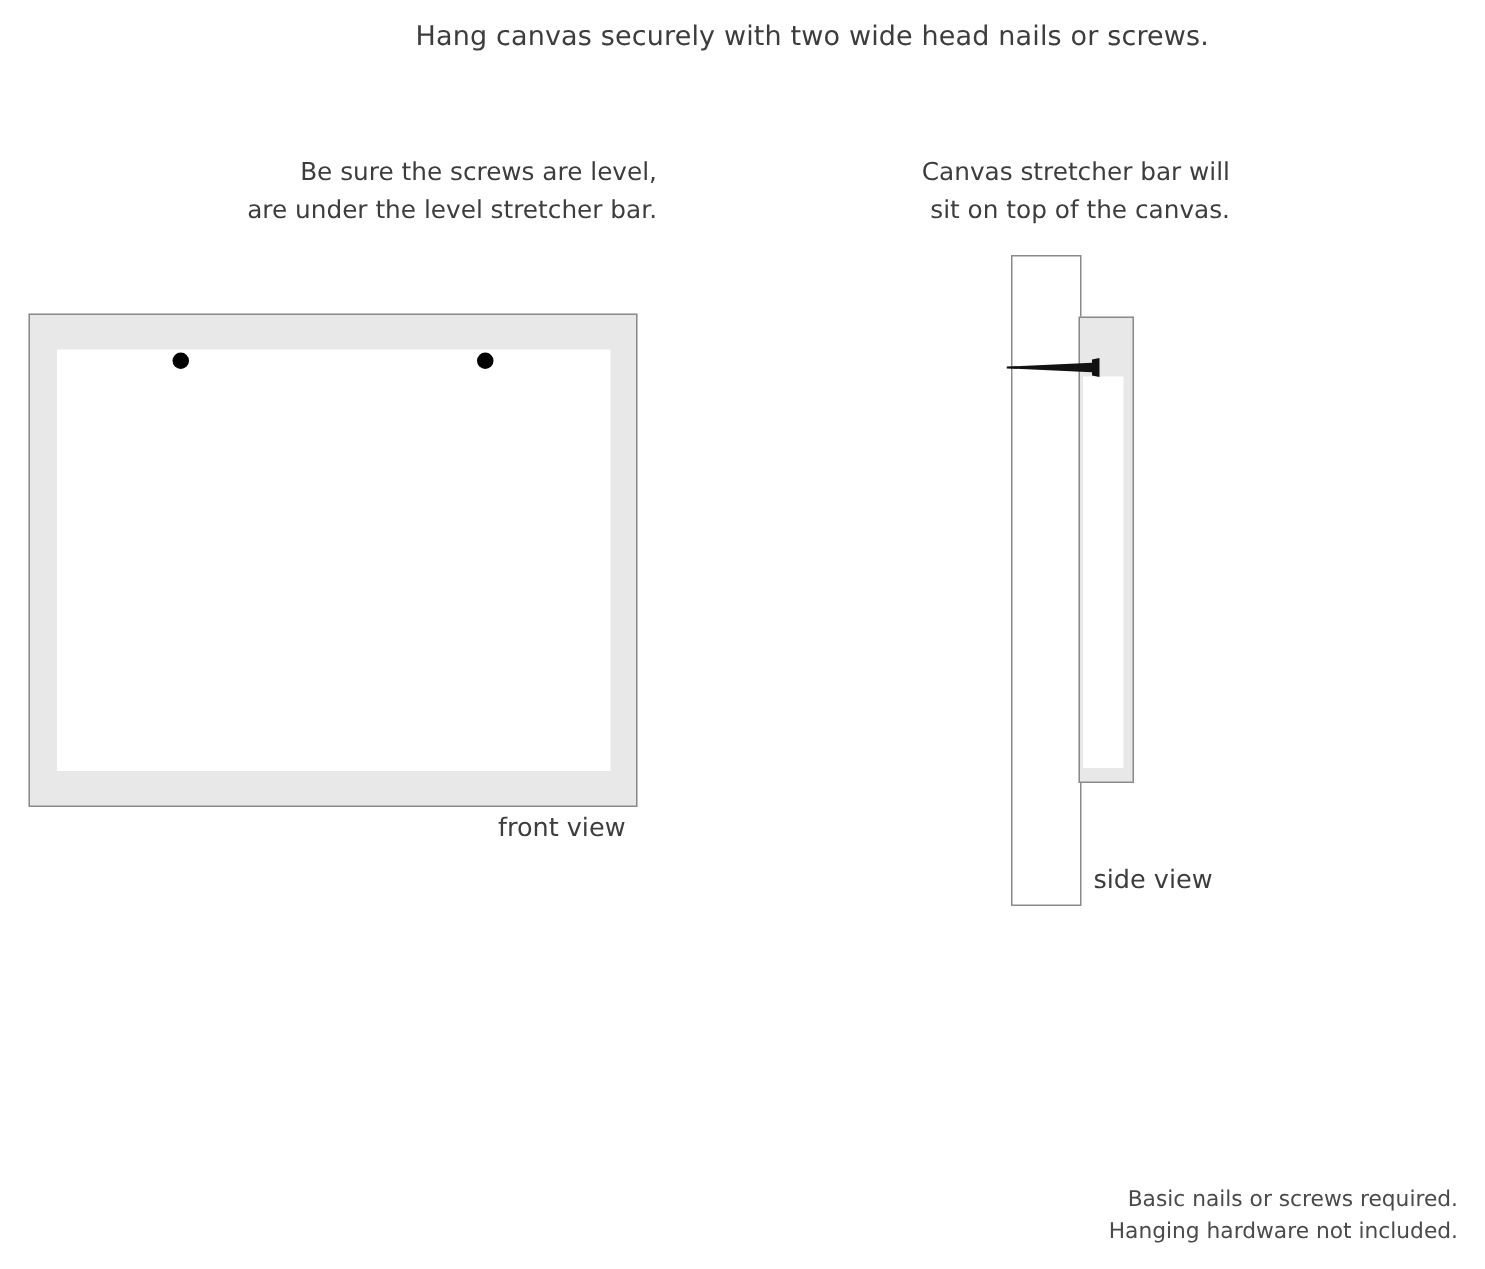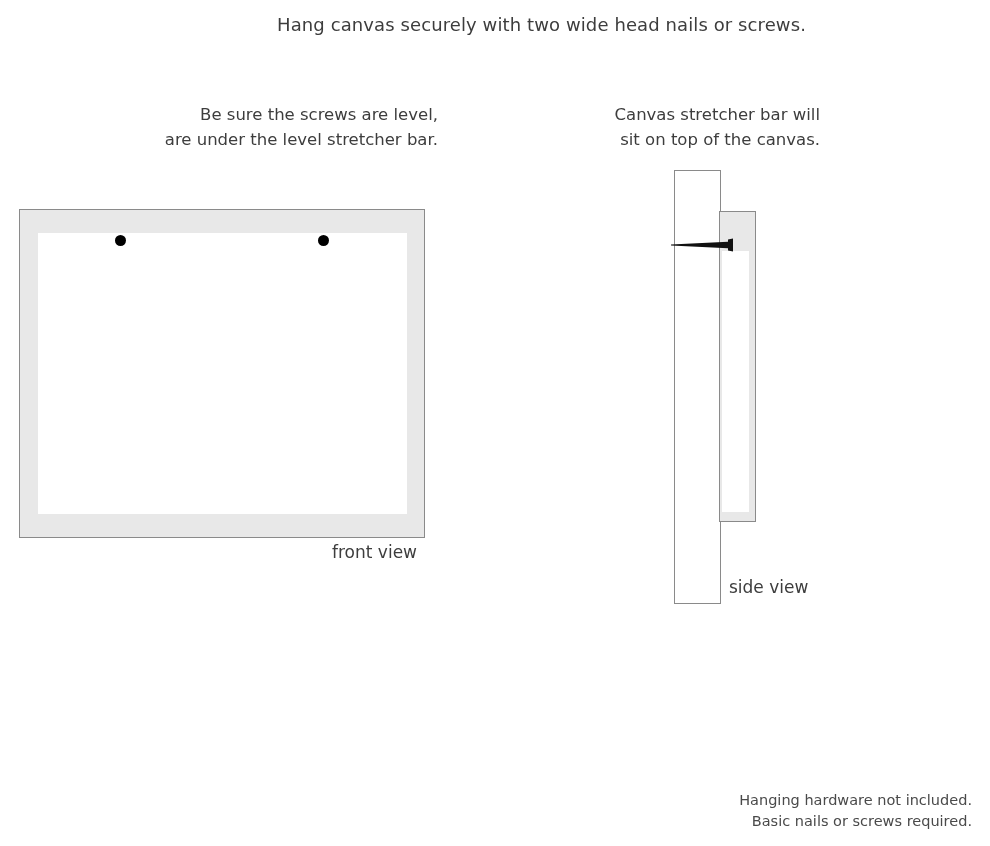--- a/index.html
+++ b/index.html
@@ -187,15 +187,15 @@
 
       <polygon points="0,8.4 0,9.6 57,12.2 57,5.8" fill="#111111"></polygon>
 
       <polygon points="57,3.6 62,2.6 62,15.4 57,14.4" fill="#111111"></polygon>
     </svg>
   </div>
 </div>
 <div class="view-label label-side">side view</div>
 
 <div class="footer">
+  <div>Basic nails or screws required.</div>
   <div>Hanging hardware not included.</div>
-  <div>Basic nails or screws required.</div>
 </div>
 
 </body></html>

